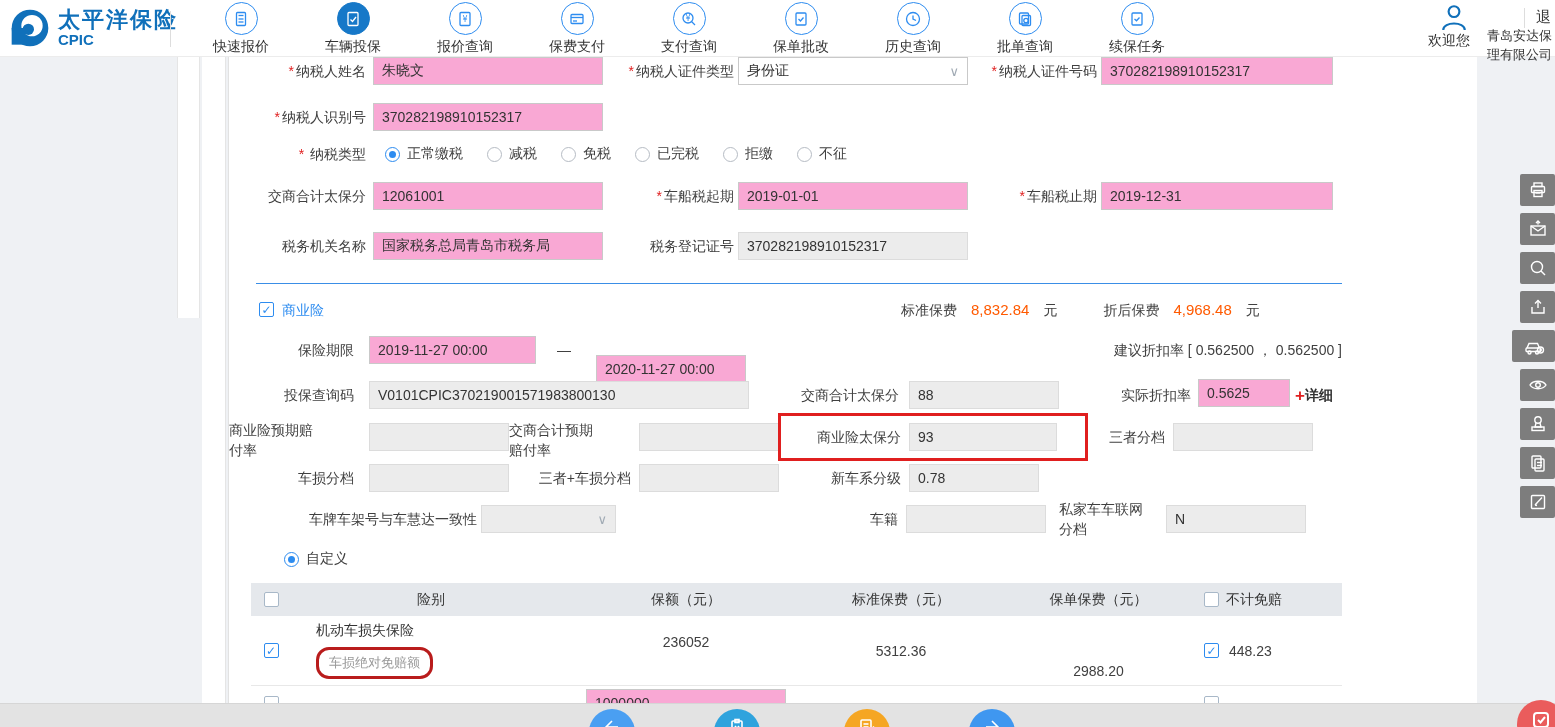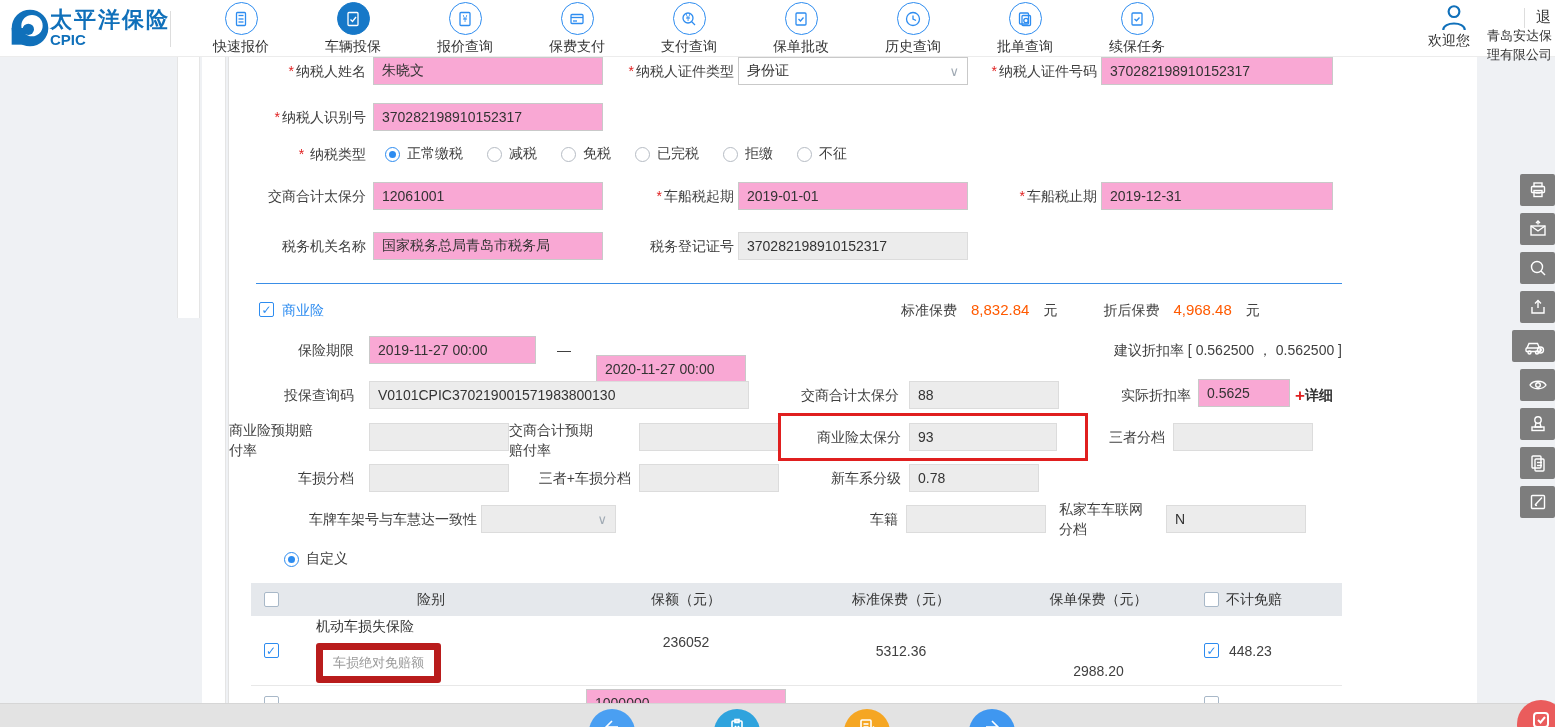--- a/index.html
+++ b/index.html
@@ -1,21 +1,21 @@
 <!DOCTYPE html>
 <html><head>
 <meta charset="utf-8">
 <style>
   * { margin:0; padding:0; box-sizing:border-box; }
   html,body { width:1555px; height:727px; overflow:hidden; }
   body { background:#eff1f4; font-family:"Liberation Sans","DejaVu Sans",sans-serif; position:relative; font-size:14px; color:#404040; }
 
   
   .hdr { position:absolute; left:0; top:0; width:1555px; height:57px; background:#fff; z-index:10; border-bottom:1px solid #ececec; }
-  .brand { position:absolute; left:10px; top:8px; display:flex; align-items:center; gap:0; }
+  .brand { position:absolute; left:10px; top:8px; display:flex; align-items:center; gap:8px; }
   .brand-txt .cn { font-size:22px; font-weight:bold; color:#1070ba; letter-spacing:2px; line-height:24px; }
   .brand-txt .en { font-size:15px; font-weight:bold; color:#1070ba; line-height:16px; }
   .vdiv { position:absolute; width:1px; background:#ddd; }
   .nav { position:absolute; left:185px; top:2px; display:flex; }
   .nitem { width:112px; display:flex; flex-direction:column; align-items:center; cursor:pointer; }
   .ncirc { width:33px; height:33px; border:1px solid #2d8cf0; border-radius:50%; display:flex; align-items:center; justify-content:center; background:#fff; }
   .nitem.active .ncirc { background:#1678c8; border-color:#1678c8; }
   .ncirc svg { stroke:#2d8cf0; fill:none; stroke-width:1.3; }
   .nitem.active .ncirc svg { stroke:#fff; }
   .ncirc svg text { fill:#2d8cf0; stroke:none; font-size:8px; font-family:"DejaVu Sans",sans-serif; }
@@ -55,21 +55,21 @@
   .detail { position:absolute; left:1066px; top:324px; height:28px; line-height:28px; cursor:pointer; white-space:nowrap; }
   .detail .plus { color:#e02020; font-weight:bold; font-size:17px; vertical-align:-1px; }
   .detail .txt { color:#333; font-weight:bold; }
   .redbox { position:absolute; left:549px; top:356px; width:310px; height:48px; border:3px solid #e01f1f; z-index:6; pointer-events:none; }
 
   
   .tbl { position:absolute; left:22px; top:526px; width:1091px; }
   .thead { display:flex; height:33px; background:#e5e8ec; align-items:center; font-size:14px; color:#333; }
   .trow { display:flex; background:#fff; border-bottom:1px solid #e8e8e8; position:relative; }
   .tcell { display:flex; align-items:center; justify-content:center; }
-  .cov-btn { border:7px solid #b91c1c; border-radius:3px; background:#fff; color:#999; font-size:13px; padding:4px 10px; cursor:pointer; font-family:inherit; }
+  .cov-btn { border:3px solid #b91c1c; border-radius:13px; background:#fff; color:#999; font-size:13px; padding:4px 10px; cursor:pointer; font-family:inherit; }
   .cov-name { font-size:14px; color:#333; }
 
   
   .tool { position:absolute; width:35px; height:32px; background:#7d7d7d; border-radius:2px; display:flex; align-items:center; justify-content:center; cursor:pointer; z-index:30; }
   .tool svg { stroke:#fff; fill:none; stroke-width:1.4; }
 
   
   .bbar { position:absolute; left:0; top:703px; width:1555px; height:24px; background:#e3e3e3; z-index:20; border-top:1px solid #d6d6d6; }
   .bcirc { position:absolute; width:46px; height:46px; border-radius:50%; display:flex; align-items:flex-start; justify-content:center; padding-top:8px; z-index:21; cursor:pointer; }
   .bcirc svg { stroke:#fff; fill:none; stroke-width:1.6; }

